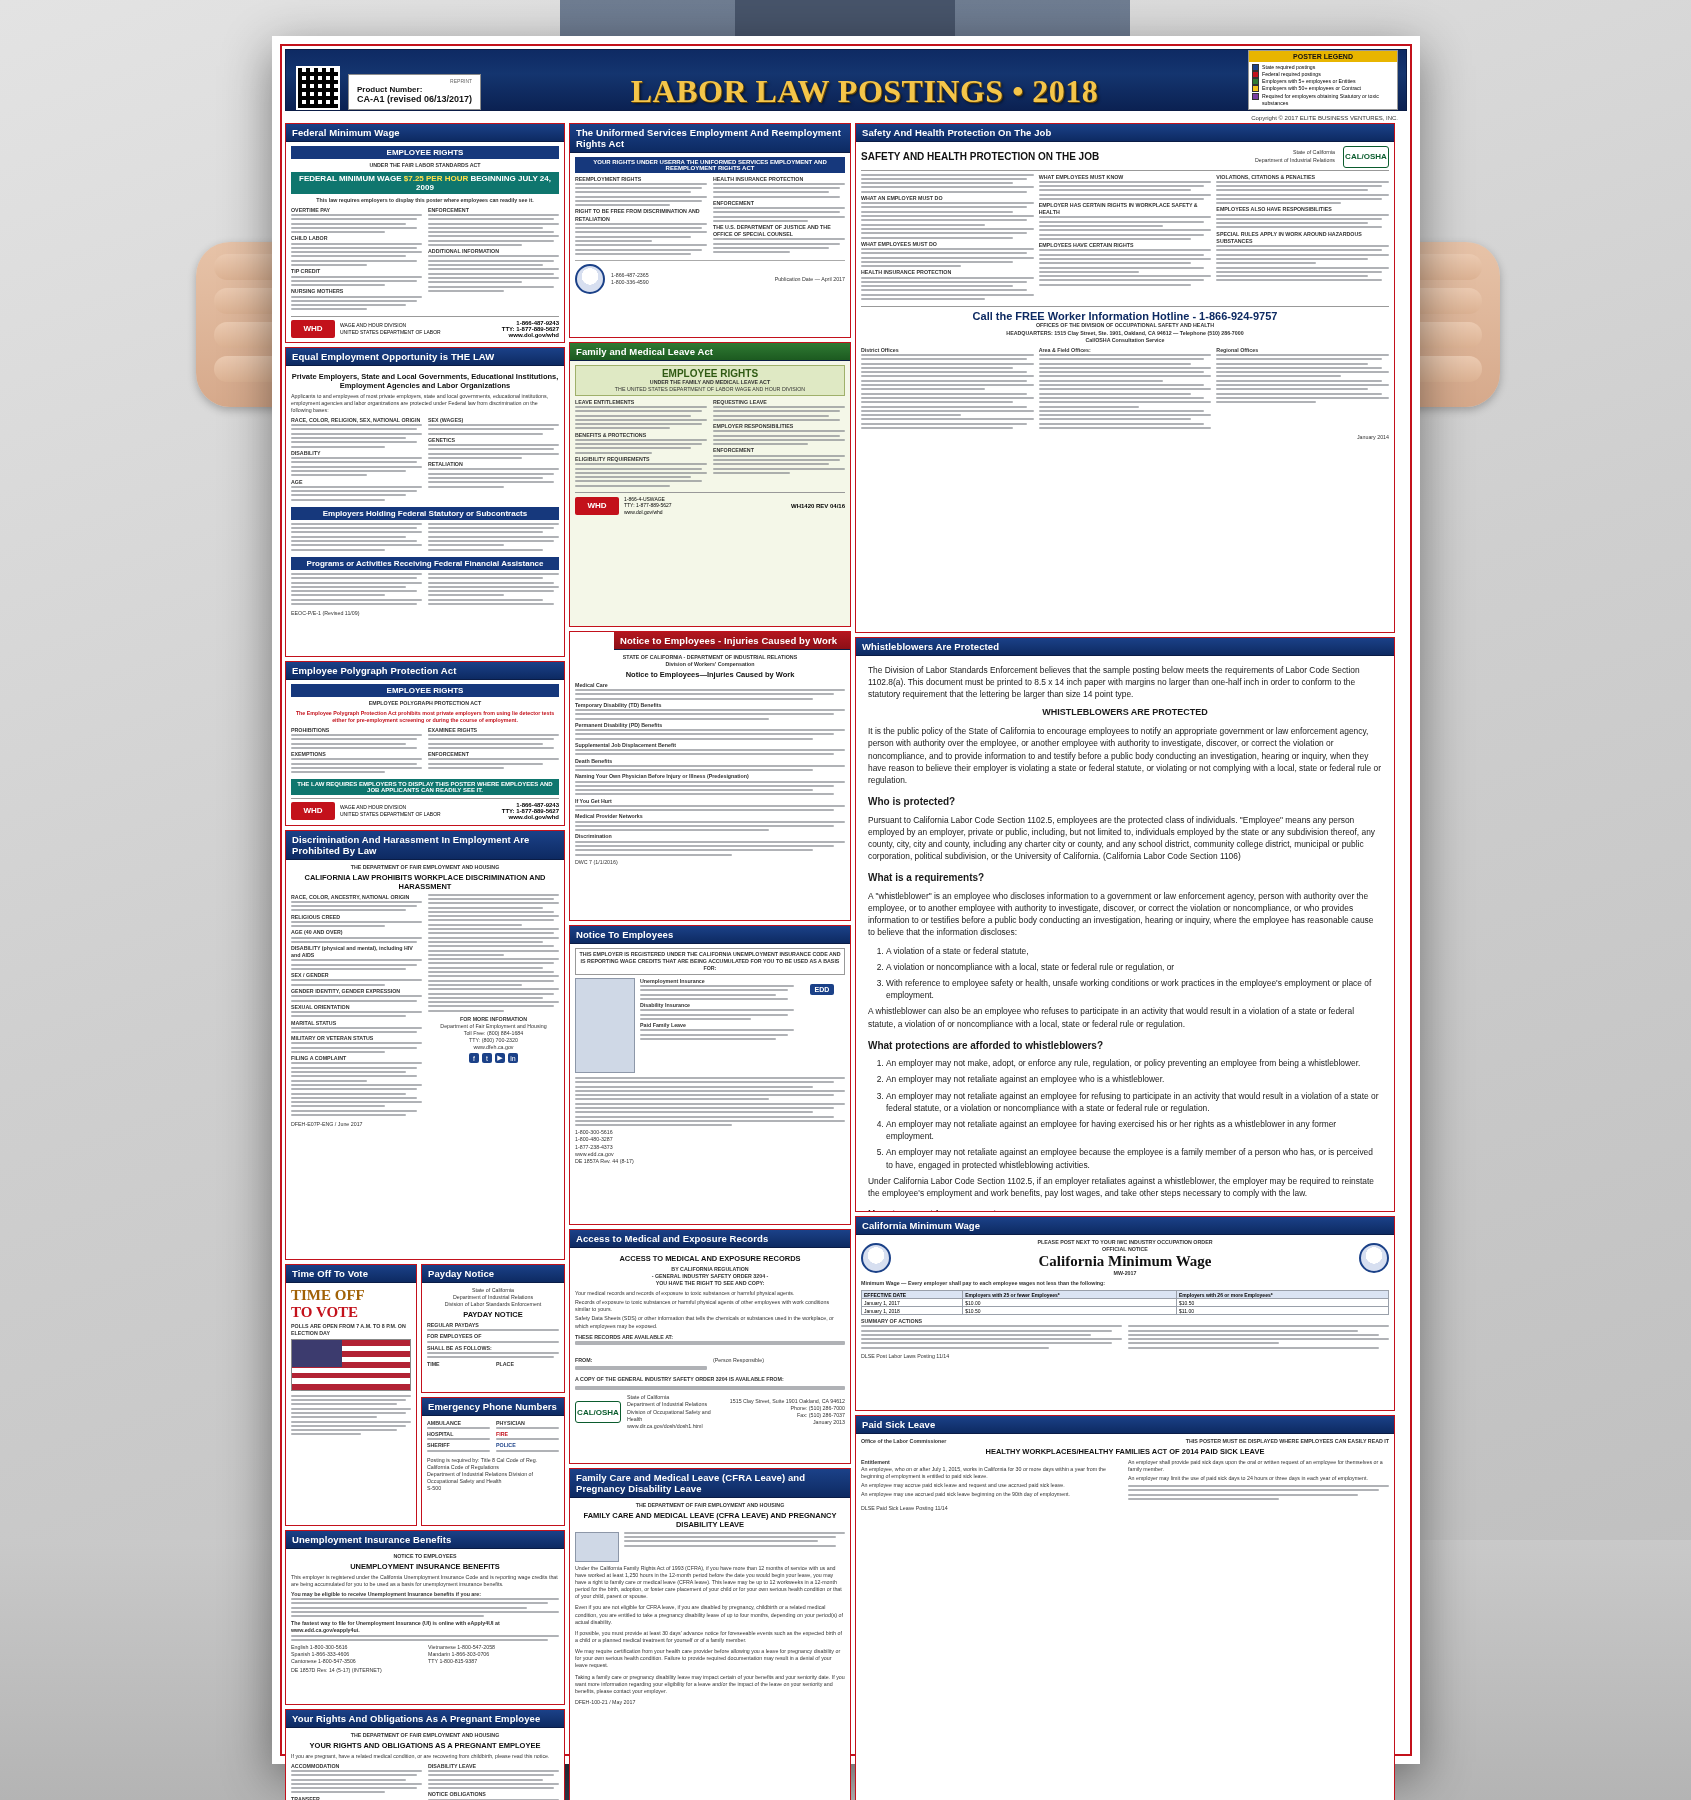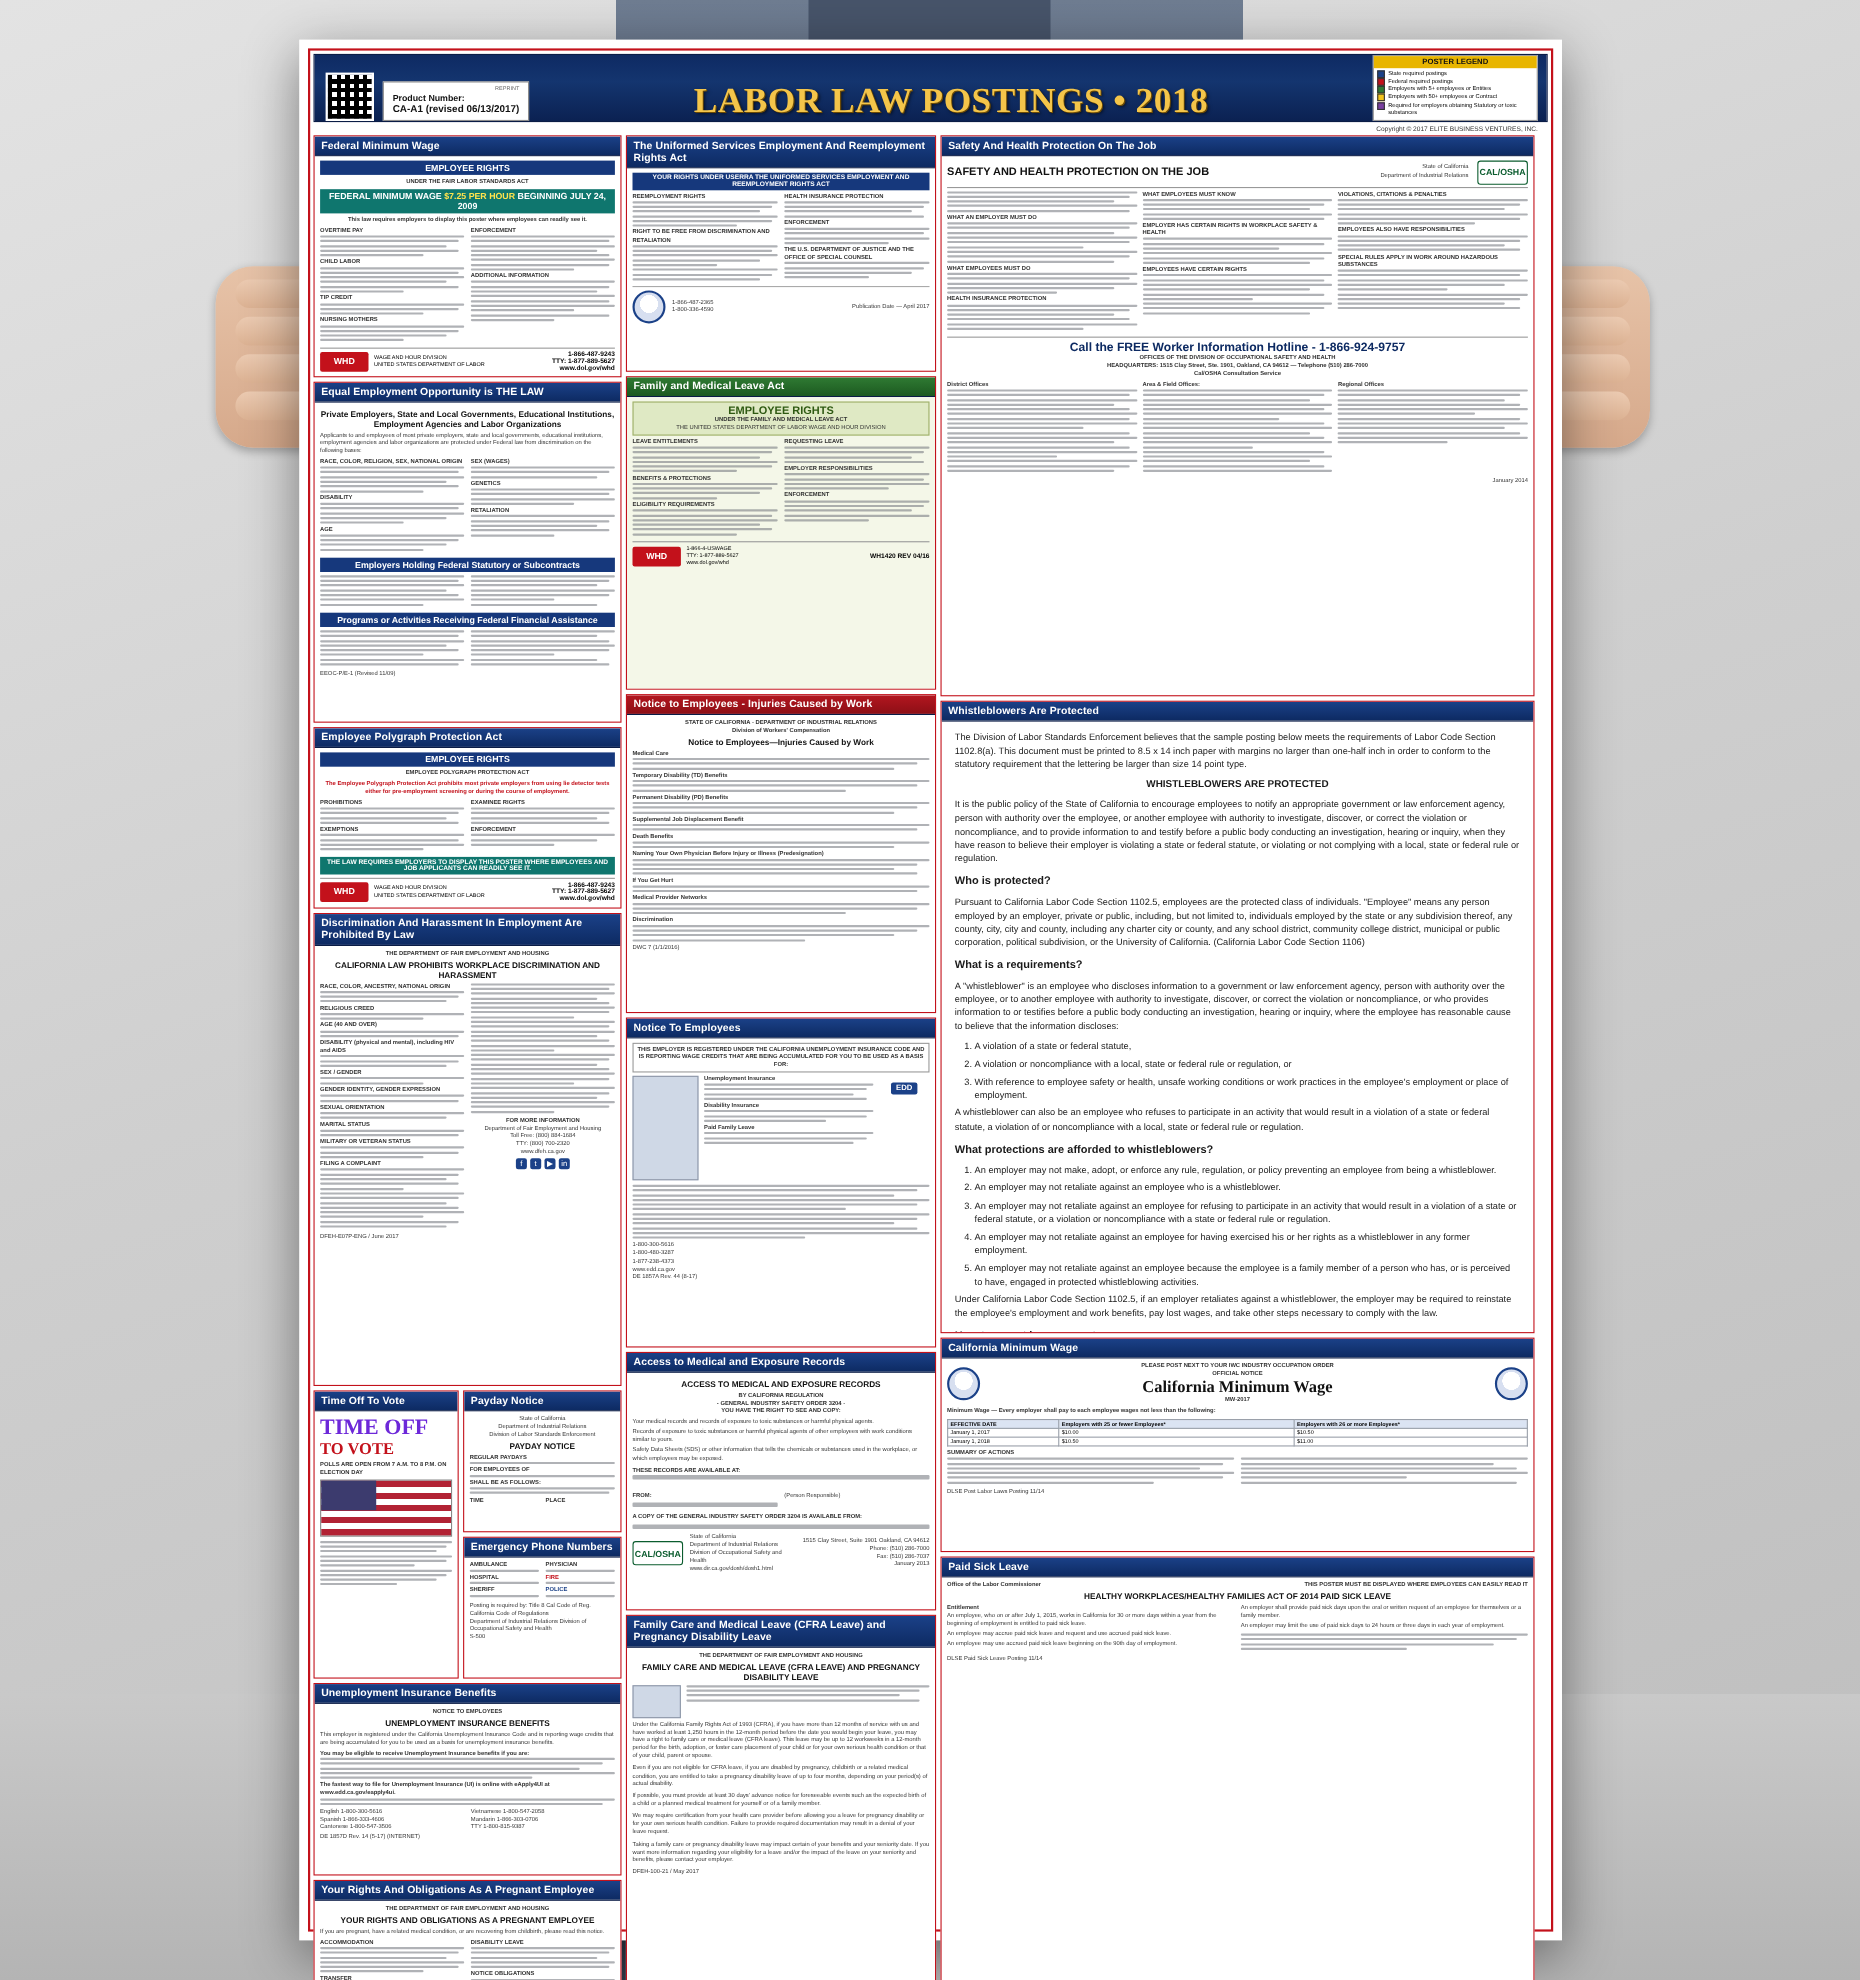--- a/index.html
+++ b/index.html
@@ -130,21 +130,21 @@
     display: flex; flex-direction: column;
     overflow: hidden;
   }
   .card > .hdr {
     background: linear-gradient(180deg,#1b4188,#0d2a62);
     color: #ffffff; font-weight: bold; font-size: 9.5px;
     padding: 3px 6px; letter-spacing: .1px;
     border-bottom: 1px solid #0a1c46;
   }
   .card > .hdr.green { background: linear-gradient(180deg,#2f7a33,#1c5a20); }
-  .card > .hdr.red   { background: linear-gradient(180deg,#b3161f,#8d0f16); }
+  .card > .hdr.red   { background: linear-gradient(180deg,#b3161f,#8d0f16); margin-left: 44px; }
   .body { padding: 4px 5px; flex:1; }
 
   
   .lines { display:block; }
   .ln {
     height: 2px; background: #6f737a; opacity:.55; margin-bottom: 2.3px;
     border-radius: 1px;
   }
   .ln.s1 { width: 100%; } .ln.s2 { width: 96%; } .ln.s3 { width: 88%; }
   .ln.s4 { width: 72%; }  .ln.s5 { width: 58%; }
@@ -181,21 +181,21 @@
     background:
       linear-gradient(180deg,#b22234 0 11%,#fff 11% 22%,#b22234 22% 33%,#fff 33% 44%,
       #b22234 44% 55%,#fff 55% 66%,#b22234 66% 77%,#fff 77% 88%,#b22234 88% 100%);
     position: relative; border:1px solid #888;
   }
   .flagimg::before {
     content:""; position:absolute; left:0; top:0; width:42%; height:55%;
     background:#3c3b6e;
   }
   .vote-title { font-family:"Liberation Serif",serif; font-weight:bold; }
-  .vote-t1 { font-size:20px; color:#6d28d9; }
+  .vote-t1 { font-size:15px; color:#a16207; }
   .vote-t2 { font-size:15px; color:#c3111b; }
 
   .oshalogo {
     width: 46px; height: 22px; border:1.5px solid #0b5c2e; border-radius:3px;
     display:flex; align-items:center; justify-content:center;
     font-size:8px; font-weight:bold; color:#0b5c2e; background:#fff;
   }
   .seal {
     width:30px; height:30px; border-radius:50%; border:2px solid #1b4188;
     background: radial-gradient(circle at 50% 40%, #fff 0 40%, #d7dff0 41% 100%);

